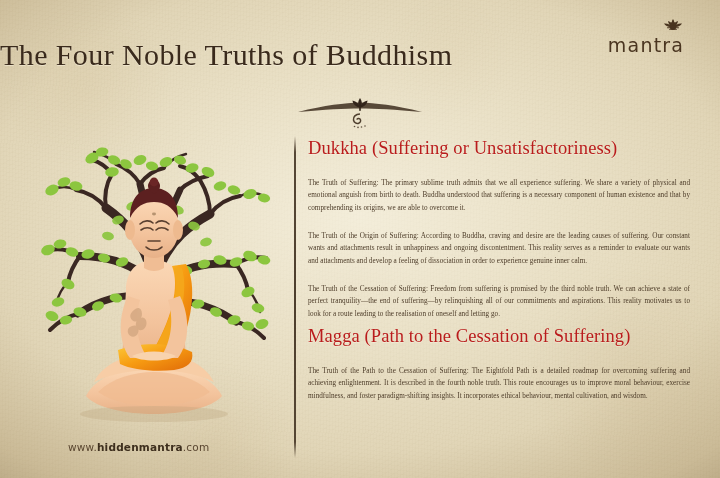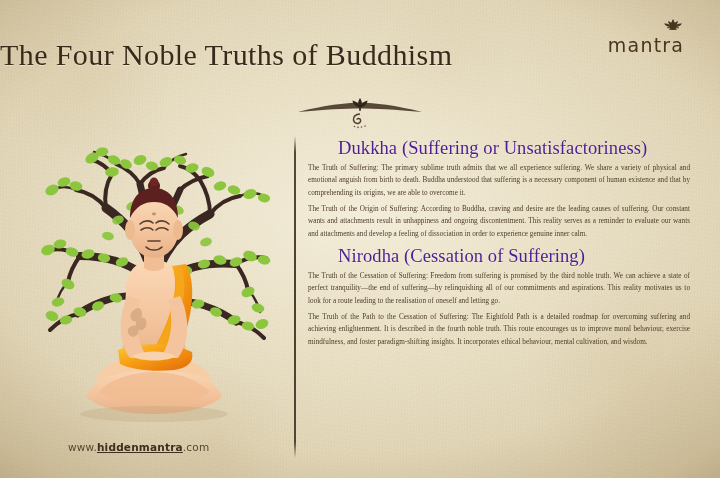--- a/index.html
+++ b/index.html
@@ -129,47 +129,46 @@
   
   .truths {
     position: absolute;
     left: 308px;
     top: 136px;
     width: 384px;
   }
   .truth-block { margin-bottom: 4px; }
   .truth-head {
     font-size: 18.5px;
-    color: #4c1d95;
+    color: #b91c1c;
     line-height: 1.34;
     letter-spacing: .1px;
     text-shadow: 0 1px 0 rgba(255,250,235,.4);
-    margin-left: 30px;
   }
   .truth-body {
     font-size: 7.2px;
     line-height: 1.72;
     color: #4c3b28;
     text-align: justify;
-    margin-top: 1px;
+    margin-top: 16px;
     padding-right: 2px;
     letter-spacing: .02px;
   }
 
   
   .site-url {
     position: absolute;
     left: 68px;
     bottom: 25px;
     font-family: "DejaVu Sans", sans-serif;
     font-size: 10.5px;
     color: #5a4630;
     letter-spacing: .2px;
   }
-  .site-url b { color: #3e2f1e; font-weight: bold; text-decoration: underline; }
+  .site-url b { color: #3e2f1e; font-weight: bold; }
 </style>
 </head>
 <body>
 
 <div id="poster">
 
   <div class="paper-base"></div>
   <div class="paper-blotch"></div>
   <div class="paper-grain"></div>
   <div class="paper-vignette"></div>
@@ -396,25 +395,25 @@
     <div class="truth-block">
       <div class="truth-head">Dukkha (Suffering or Unsatisfactoriness)</div>
       <div class="truth-body">The Truth of Suffering: The primary sublime truth admits that we all experience suffering. We share a variety of physical and emotional anguish from birth to death. Buddha understood that suffering is a necessary component of human existence and that by comprehending its origins, we are able to overcome it.</div>
     </div>
 
     <div class="truth-block">
       <div class="truth-body">The Truth of the Origin of Suffering: According to Buddha, craving and desire are the leading causes of suffering. Our constant wants and attachments result in unhappiness and ongoing discontentment. This reality serves as a reminder to evaluate our wants and attachments and develop a feeling of dissociation in order to experience genuine inner calm.</div>
     </div>
 
     <div class="truth-block">
-      <div class="truth-head">Nirodha (Cessation of Suffering)</div>
       <div class="truth-body">The Truth of the Cessation of Suffering: Freedom from suffering is promised by the third noble truth. We can achieve a state of perfect tranquility—the end of suffering—by relinquishing all of our commitments and aspirations. This reality motivates us to look for a route leading to the realisation of oneself and letting go.</div>
     </div>
 
     <div class="truth-block">
+      <div class="truth-head">Magga (Path to the Cessation of Suffering)</div>
       <div class="truth-body">The Truth of the Path to the Cessation of Suffering: The Eightfold Path is a detailed roadmap for overcoming suffering and achieving enlightenment. It is described in the fourth noble truth. This route encourages us to improve moral behaviour, exercise mindfulness, and foster paradigm-shifting insights. It incorporates ethical behaviour, mental cultivation, and wisdom.</div>
     </div>
 
   </div>
 
   <div class="site-url"><span>www.</span><b>hiddenmantra</b><span>.com</span></div>
 
 </div>
 
 </body></html>

